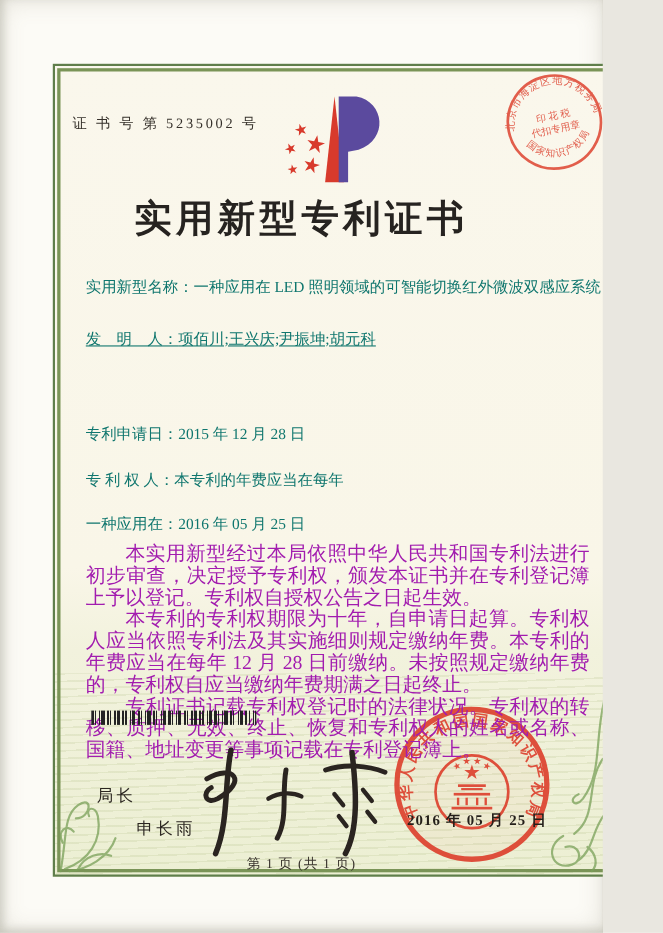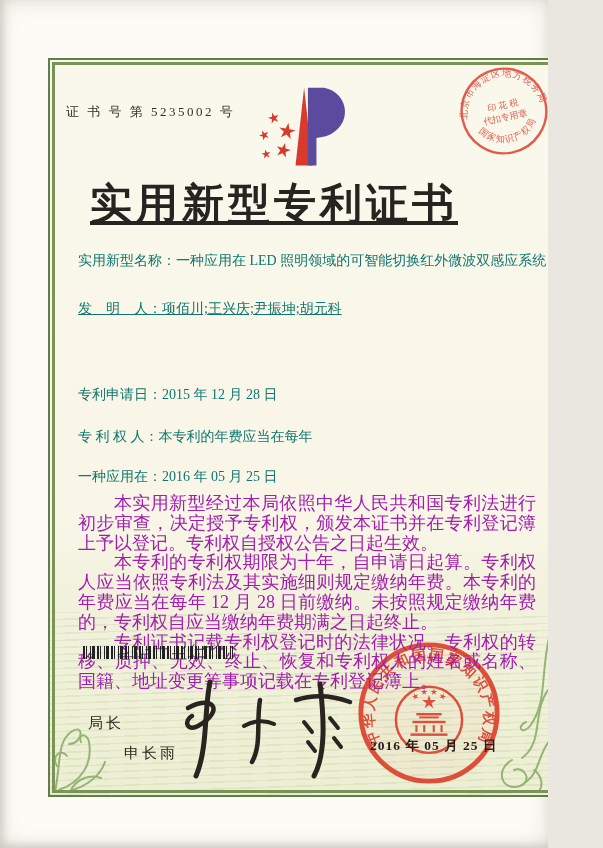--- a/index.html
+++ b/index.html
@@ -29,22 +29,22 @@
     border:2px solid #5f7e4b;box-sizing:border-box;padding:2px;z-index:2;
     pointer-events:none;
   }
   .frame-inner{
     width:100%;height:100%;box-sizing:border-box;
     border:3px solid #7a9457;
   }
   .txt{position:absolute;color:#2c2722;white-space:nowrap;z-index:5;}
   .cert-number{left:66px;top:103px;font-size:13px;letter-spacing:2.5px;color:#35302a;}
   .title{
-    left:0;right:0;top:176px;text-align:center;font-size:42px;font-weight:bold;
-    letter-spacing:4px;color:#262320;white-space:nowrap;text-decoration:underline;
+    left:0;right:0;top:176px;text-align:center;font-size:34px;font-weight:bold;
+    letter-spacing:4px;color:#262320;white-space:nowrap;
   }
   .row{left:78px;font-size:14px;color:#0f766e;}
   .r1{top:252px;} .r2{top:300px;text-decoration:underline;} .r3{top:343px;} .r4{top:386px;} .r5{top:428px;} .r6{top:468px;}
   .body-block{
     position:absolute;left:78px;top:494px;width:458px;z-index:5;
     font-size:18px;line-height:19.8px;color:#a21caf;text-align:justify;
   }
   .body-block p{margin:0;text-indent:2em;}
   .barcode{
     position:absolute;left:83px;top:646px;width:150px;height:13px;z-index:5;
@@ -160,20 +160,21 @@
       <rect x="-14" y="5.5" width="2.2" height="7"></rect>
       <rect x="-6" y="5.5" width="2.2" height="7"></rect>
       <rect x="3.8" y="5.5" width="2.2" height="7"></rect>
       <rect x="11.8" y="5.5" width="2.2" height="7"></rect>
       <rect x="-19" y="14" width="38" height="2.5"></rect>
     </g>
   </svg>
 
   <div class="txt seal-date">2016 年 05 月 25 日</div>
 
+  <div class="txt page-number">第 1 页 (共 1 页)</div>
 
   <svg class="flourish-bl" viewBox="0 0 72 92">
     <g fill="none" stroke="#79a058" stroke-width="2" stroke-linecap="round">
       <path d="M4,90 C10,60 6,40 20,30 C34,20 32,42 18,42"></path>
       <path d="M8,88 C30,80 42,62 38,40 C36,30 26,32 30,40"></path>
       <path d="M12,90 C28,88 48,78 54,60"></path>
       <path d="M6,64 C0,54 10,46 16,54"></path>
       <path d="M20,88 C26,76 40,72 50,76"></path>
     </g>
   </svg>

